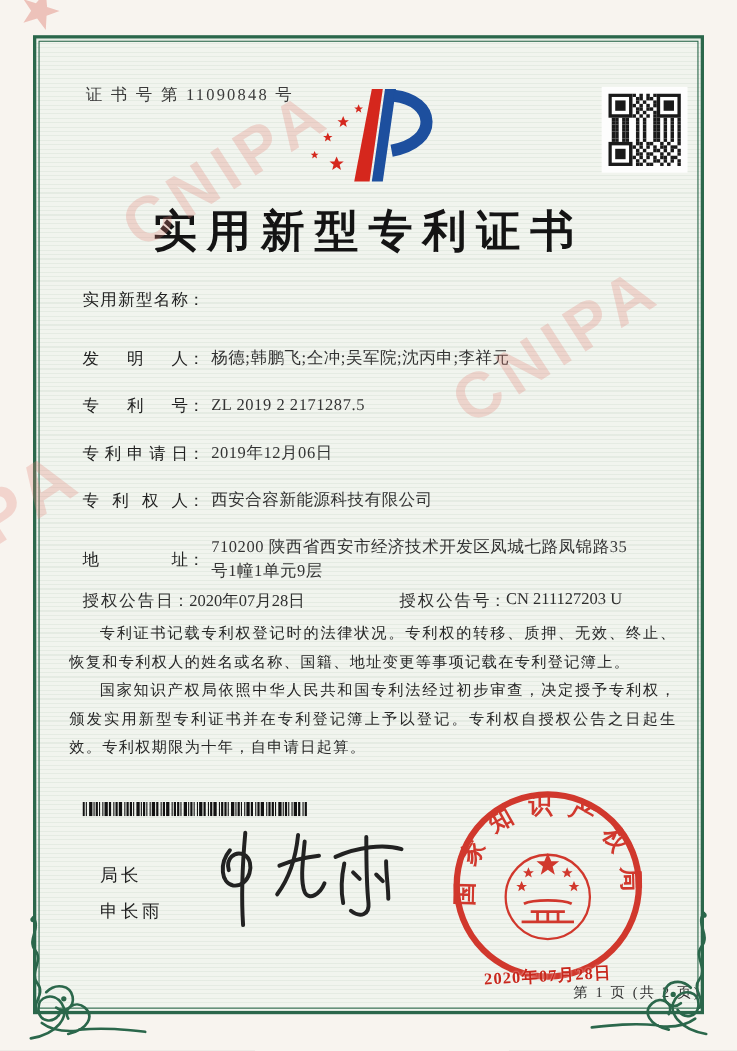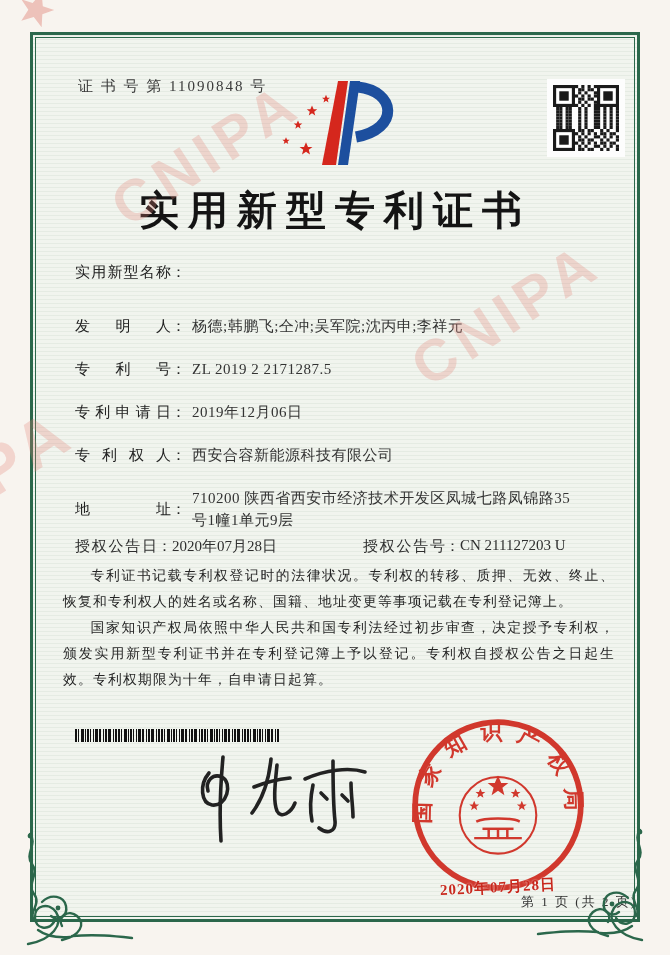--- a/index.html
+++ b/index.html
@@ -375,20 +375,24 @@
         <rect x="182" y="0" width="1" height="13" fill="#111"></rect>
         <rect x="184" y="0" width="2" height="13" fill="#111"></rect>
         <rect x="187" y="0" width="1" height="13" fill="#111"></rect>
         <rect x="190" y="0" width="1" height="13" fill="#111"></rect>
         <rect x="192" y="0" width="3" height="13" fill="#111"></rect>
         <rect x="196" y="0" width="2" height="13" fill="#111"></rect>
         <rect x="200" y="0" width="1" height="13" fill="#111"></rect>
         <rect x="202" y="0" width="2" height="13" fill="#111"></rect>
       </svg>
 
+    <div class="signer">
+      <div>局长</div>
+      <div>申长雨</div>
+    </div>
 
     <svg class="signature" width="190" height="100" viewBox="0 0 190 100">
       <g stroke="#222" stroke-width="3.6" fill="none" stroke-linecap="round" stroke-linejoin="round">
         <path d="M32,8 C30,30 28,62 30,92"></path>
         <path d="M18,24 C8,36 10,54 21,56 C36,58 42,34 31,28 C22,24 14,32 17,42"></path>
         <path d="M80,10 C78,30 73,48 61,64"></path>
         <path d="M63,38 C75,33 89,30 99,29"></path>
         <path d="M86,16 C84,36 82,52 86,62 C90,70 100,64 104,54"></path>
         <path d="M114,30 C134,21 158,18 174,23"></path>
         <path d="M142,12 C142,32 142,54 144,72 C145,82 137,86 128,79"></path>

